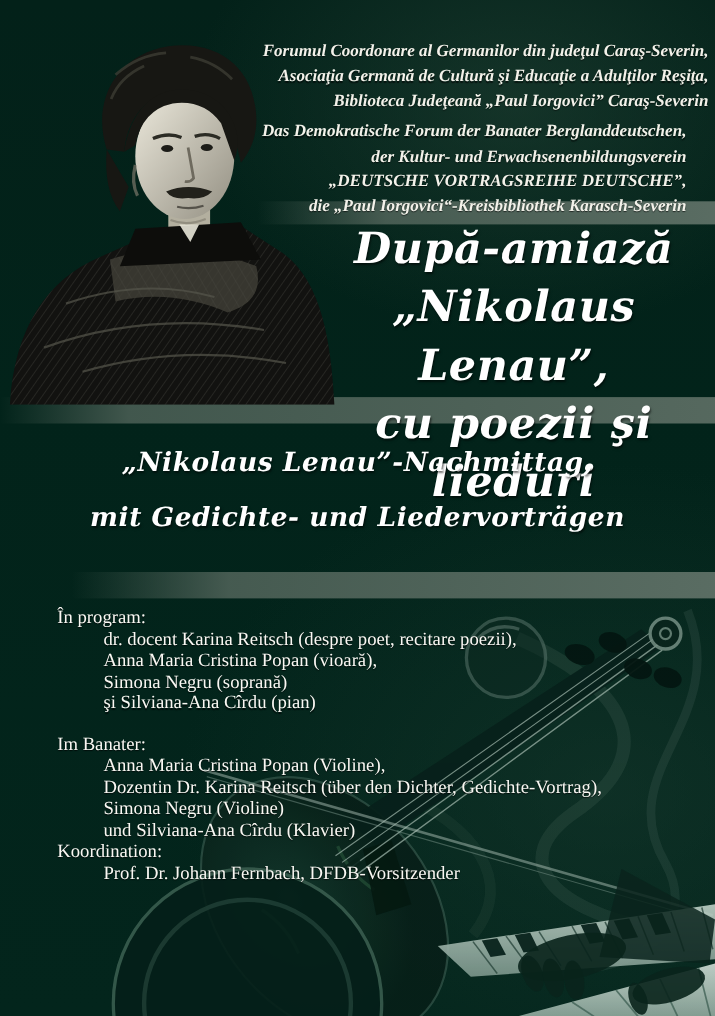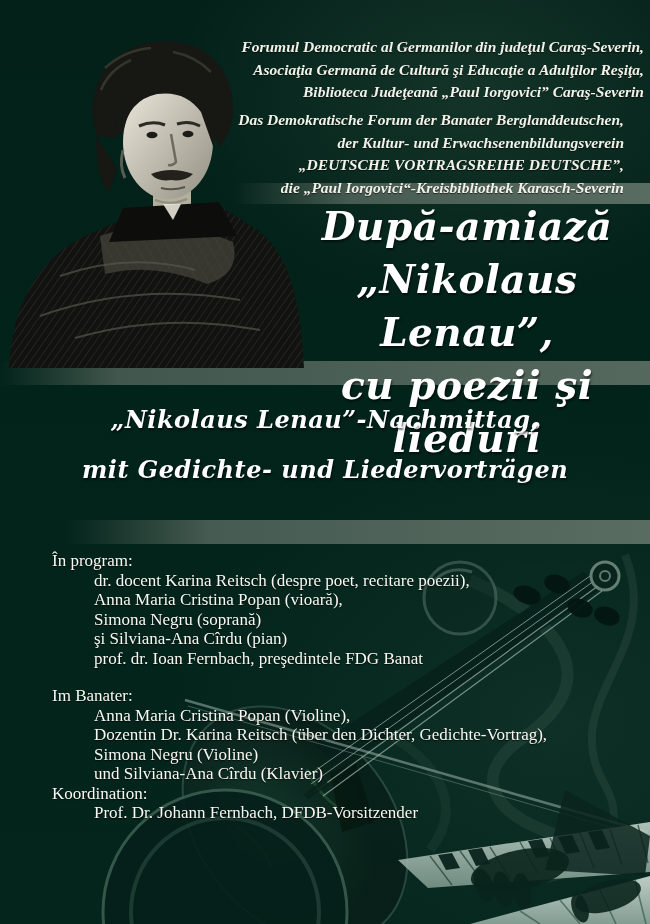--- a/index.html
+++ b/index.html
@@ -187,21 +187,21 @@
     <ellipse cx="147" cy="115" rx="5.5" ry="3.2" fill="#1c1c18"></ellipse>
     <ellipse cx="183" cy="114" rx="5.5" ry="3.2" fill="#1c1c18"></ellipse>
     <path d="M166,114 L171,142 Q168,146 163,145" fill="none" stroke="#6e6a5e" stroke-width="2.5"></path>
     <path d="M146,154 Q166,146 188,154 Q180,162 166,160 Q152,162 146,154 Z" fill="#22211b"></path>
     <path d="M156,168 Q168,171 180,167" fill="none" stroke="#55524a" stroke-width="2"></path>
     <path d="M150,180 Q165,186 182,179" fill="none" stroke="#8a8678" stroke-width="2" opacity="0.8"></path>
     <path d="M118,130 Q114,146 120,158" fill="none" stroke="#7a766a" stroke-width="3" opacity="0.7"></path>
   </svg>
 
   <div class="org org-ro">
-    <div>Forumul Democratic al Germanilor din judeţul Caraş-Severin,</div>
+    <div>Forumul Coordonare al Germanilor din judeţul Caraş-Severin,</div>
     <div>Asociaţia Germană de Cultură şi Educaţie a Adulţilor Reşiţa,</div>
     <div>Biblioteca Judeţeană „Paul Iorgovici” Caraş-Severin</div>
   </div>
 
   <div class="org org-de">
     <div>Das Demokratische Forum der Banater Berglanddeutschen,</div>
     <div>der Kultur- und Erwachsenenbildungsverein</div>
     <div>„DEUTSCHE VORTRAGSREIHE DEUTSCHE”,</div>
     <div>die „Paul Iorgovici“-Kreisbibliothek Karasch-Severin</div>
   </div>
@@ -216,21 +216,20 @@
     <div>„Nikolaus Lenau”-Nachmittag,</div>
     <div>mit Gedichte- und Liedervorträgen</div>
   </div>
 
   <div class="program">
     <div>În program:</div>
     <div class="indent">dr. docent Karina Reitsch (despre poet, recitare poezii),</div>
     <div class="indent">Anna Maria Cristina Popan (vioară),</div>
     <div class="indent">Simona Negru (soprană)</div>
     <div class="indent">şi Silviana-Ana Cîrdu (pian)</div>
-    <div class="indent">prof. dr. Ioan Fernbach, preşedintele FDG Banat</div>
     <div class="spacer"></div>
     <div>Im Banater:</div>
     <div class="indent">Anna Maria Cristina Popan (Violine),</div>
     <div class="indent">Dozentin Dr. Karina Reitsch (über den Dichter, Gedichte-Vortrag),</div>
     <div class="indent">Simona Negru (Violine)</div>
     <div class="indent">und Silviana-Ana Cîrdu (Klavier)</div>
     <div>Koordination:</div>
     <div class="indent">Prof. Dr. Johann Fernbach, DFDB-Vorsitzender</div>
   </div>
 

